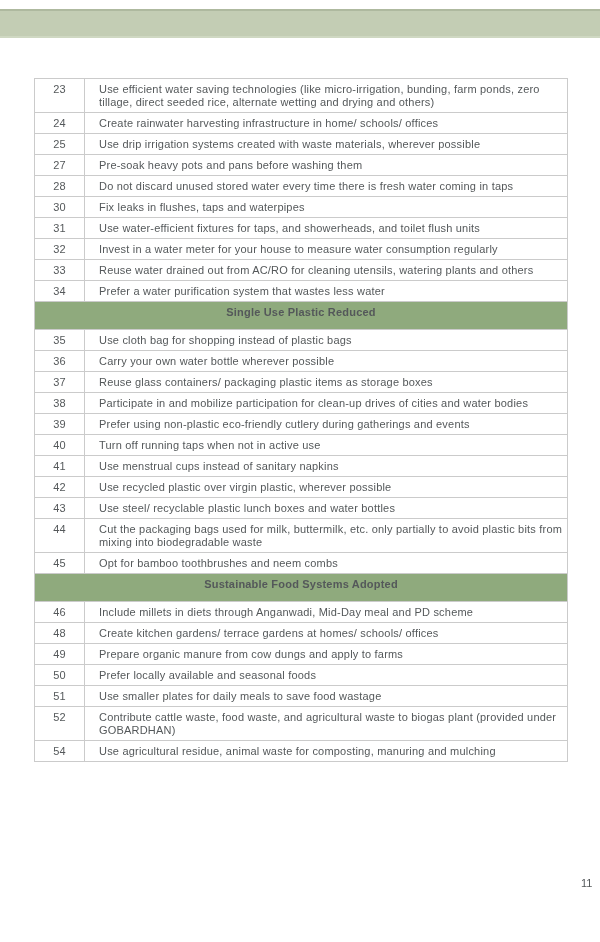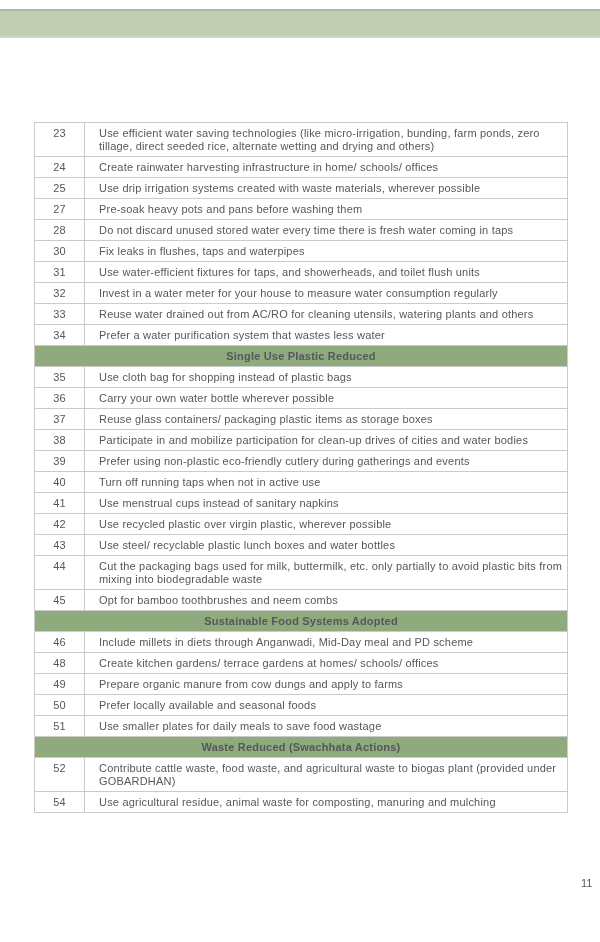--- a/index.html
+++ b/index.html
@@ -25,21 +25,20 @@
     border-bottom: 2px solid #cfd8c2;
     box-sizing: border-box;
   }
   .actions-table {
     position: absolute;
     top: 78px;
     left: 34px;
     width: 534px;
     border-collapse: collapse;
     table-layout: fixed;
-    margin-top: 44px;
   }
   .actions-table td {
     border: 1px solid var(--border, #cbcbcb);
     font-size: 11px;
     line-height: 13px;
     letter-spacing: 0.2px;
     color: var(--text, #54585a);
     vertical-align: top;
   }
   .num-cell {
@@ -48,21 +47,21 @@
     padding: 4px 0 3px 0;
   }
   .text-cell {
     padding: 4px 4px 3px 14px;
   }
   .section-header-cell {
     background: var(--header-bg, #8faa7d);
     color: var(--header-text, #ffffff);
     font-weight: bold;
     text-align: center;
-    padding: 4px 0 3px 0;
+    padding: 4px 0 10px 0;
     letter-spacing: 0.4px;
     border: 1px solid #9db28a;
   }
   .page-number {
     position: absolute;
     top: 877px;
     left: 581px;
     font-size: 11px;
     color: #54585a;
   }
@@ -209,23 +208,20 @@
   <tr>
     <td class="num-cell">50</td>
     <td class="text-cell">Prefer locally available and seasonal foods</td>
   </tr>
 
   <tr>
     <td class="num-cell">51</td>
     <td class="text-cell">Use smaller plates for daily meals to save food wastage</td>
   </tr>
 
-  <tr>
-    <td colspan="2" class="section-header-cell">Waste Reduced (Swachhata Actions)</td>
-  </tr>
 
   <tr>
     <td class="num-cell">52</td>
     <td class="text-cell">Contribute cattle waste, food waste, and agricultural waste to biogas plant (provided under GOBARDHAN)</td>
   </tr>
 
 
   <tr>
     <td class="num-cell">54</td>
     <td class="text-cell">Use agricultural residue, animal waste for composting, manuring and mulching</td>

